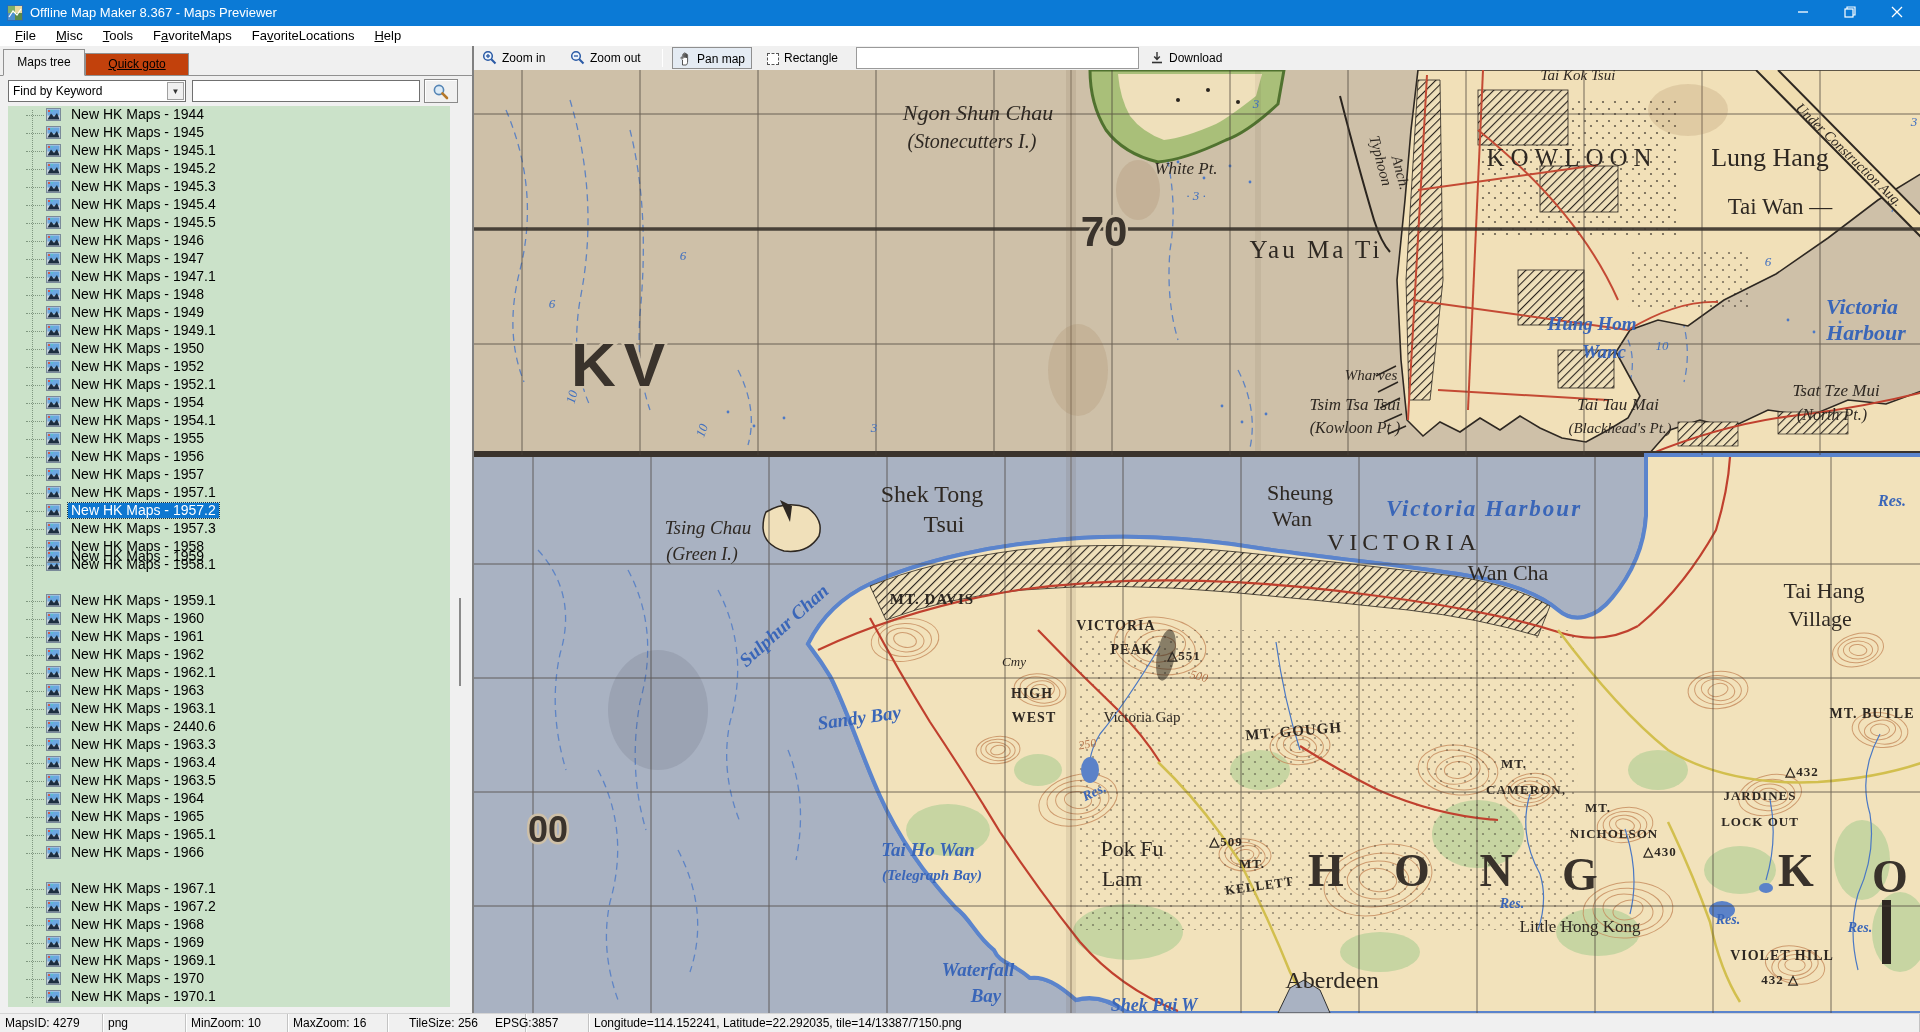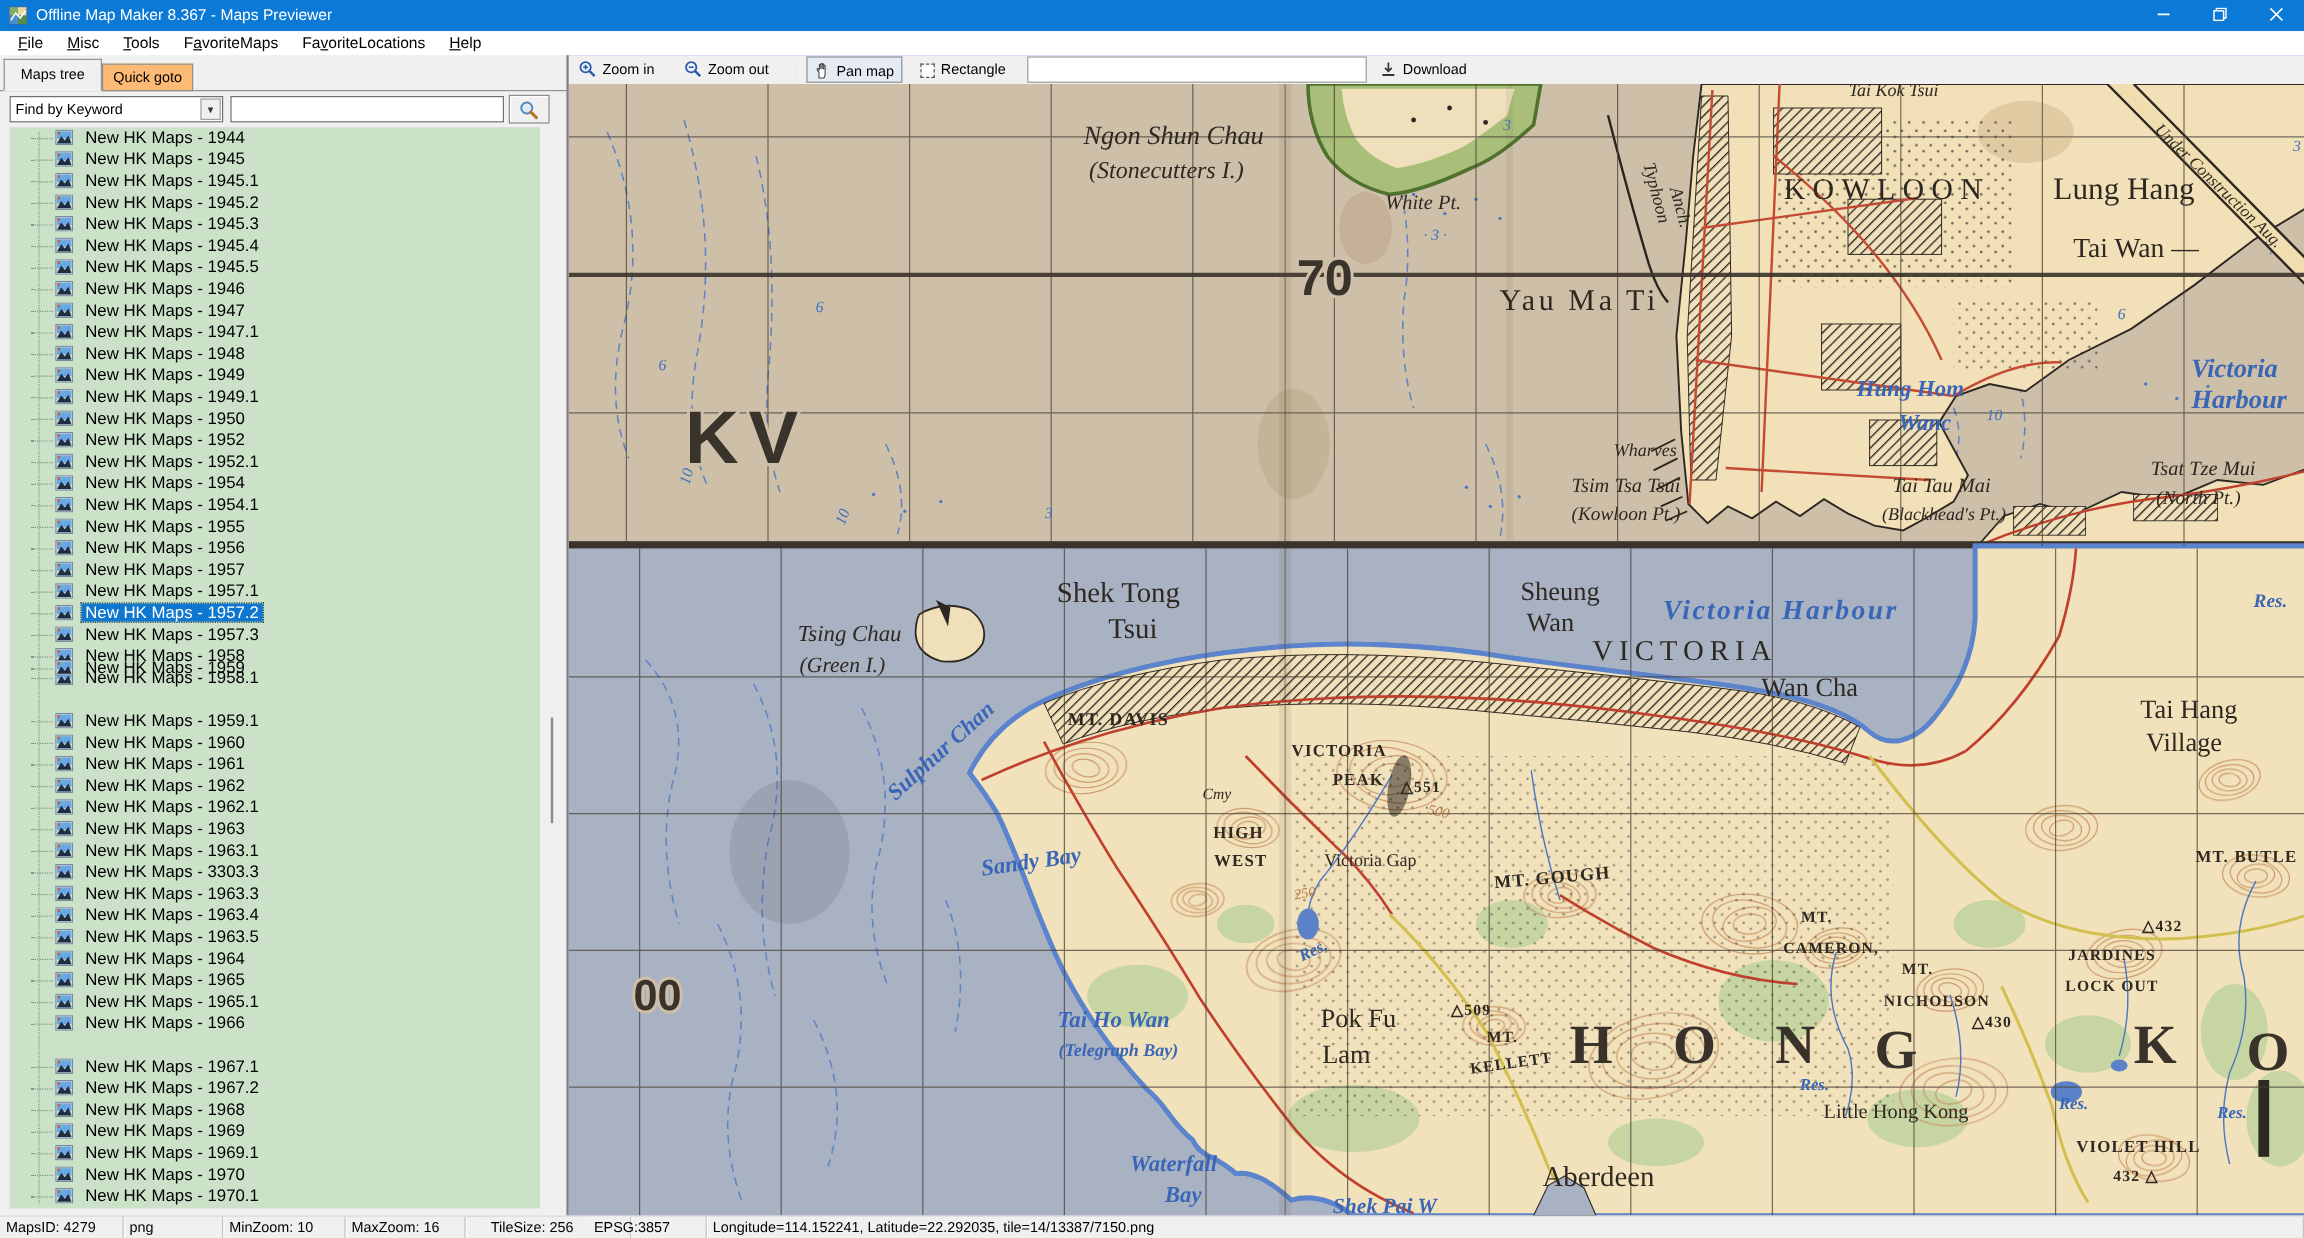--- a/index.html
+++ b/index.html
@@ -17,21 +17,21 @@
   
   #menubar { position:absolute; left:0; top:26px; width:1920px; height:20px; background:#ffffff; font-size:13px; padding-left:5px; }
   .menu-item { display:inline-block; padding:2px 10px 0 10px; height:20px; color:#000; cursor:default; }
   .menu-item u { text-decoration:underline; }
 
   
   #left-panel { position:absolute; left:0; top:46px; width:474px; height:967px; background:#f0f0f0; }
   #tab-rule { position:absolute; left:0; top:29px; width:472px; height:1px; background:#919191; }
   .tab { position:absolute; font-size:12px; text-align:center; border:1px solid #919191; background:#f0f0f0; }
   #tab-maps-tree { left:3px; top:3px; width:82px; height:27px; line-height:25px; border-bottom:1px solid #f0f0f0; z-index:2; }
-  #tab-quick-goto { left:85px; top:7px; width:76px; height:23px; line-height:21px; background:#fdba74; }
+  #tab-quick-goto { left:85px; top:7px; width:104px; height:23px; line-height:21px; background:#c2410c;text-decoration:underline; }
   #combo-find { position:absolute; left:8px; top:34px; width:178px; height:22px; background:#fff; border:1px solid #707070; font-size:12px; line-height:20px; padding-left:4px; }
   #combo-arrow { position:absolute; right:1px; top:1px; width:17px; height:18px; background:#f0f0f0; border:1px solid #a0a0a0; font-size:8px; text-align:center; line-height:18px; color:#333; }
   #search-input { position:absolute; left:192px; top:34px; width:228px; height:22px; border:1px solid #707070; background:#fff; font-size:12px; padding:0 4px; }
   #search-btn { position:absolute; left:424px; top:33px; width:34px; height:24px; background:#f0f0f0; border:1px solid #8a8a8a; box-shadow:inset 1px 1px 0 #fff; }
   #search-btn svg { margin:3px 0 0 7px; }
   #tree { position:absolute; left:8px; top:60px; width:442px; height:901px; background:#cbe2c9; overflow:hidden; }
   #treeline { position:absolute; left:24px; top:4px; width:1px; height:893px; border-left:1px dotted #7f967f; }
   .trow { position:absolute; left:0; width:442px; height:18px; font-size:14px; color:#000; }
   .trow .stub { position:absolute; left:18px; top:9px; width:18px; height:1px; border-top:1px dotted #7f967f; }
   .trow .ticon { position:absolute; left:38px; top:2px; }
@@ -495,21 +495,21 @@
         </div>
         <div class="trow" style="top: 612px;">
           <span class="stub"></span>
           <span class="ticon"><svg width="15" height="13" viewBox="0 0 15 13">
               <rect x="0.5" y="0.5" width="14" height="12" fill="#c8d4de" stroke="#7a8a99"></rect>
               <rect x="1.5" y="1.5" width="12" height="6" fill="#6aa7e0"></rect>
               <rect x="2" y="2" width="2" height="2" fill="#d05a4a"></rect>
               <rect x="5" y="2" width="2" height="1.5" fill="#58c0c8"></rect>
               <path d="M1.5,11.5 L5,5.5 L8,9 L11,5 L13.5,11.5 Z" fill="#1d2e40"></path>
             </svg></span>
-          <span class="tlabel">New HK Maps - 3303.3</span>
+          <span class="tlabel">New HK Maps - 2440.6</span>
         </div>
         <div class="trow" style="top: 630px;">
           <span class="stub"></span>
           <span class="ticon"><svg width="15" height="13" viewBox="0 0 15 13">
               <rect x="0.5" y="0.5" width="14" height="12" fill="#c8d4de" stroke="#7a8a99"></rect>
               <rect x="1.5" y="1.5" width="12" height="6" fill="#6aa7e0"></rect>
               <rect x="2" y="2" width="2" height="2" fill="#d05a4a"></rect>
               <rect x="5" y="2" width="2" height="1.5" fill="#58c0c8"></rect>
               <path d="M1.5,11.5 L5,5.5 L8,9 L11,5 L13.5,11.5 Z" fill="#1d2e40"></path>
             </svg></span>

